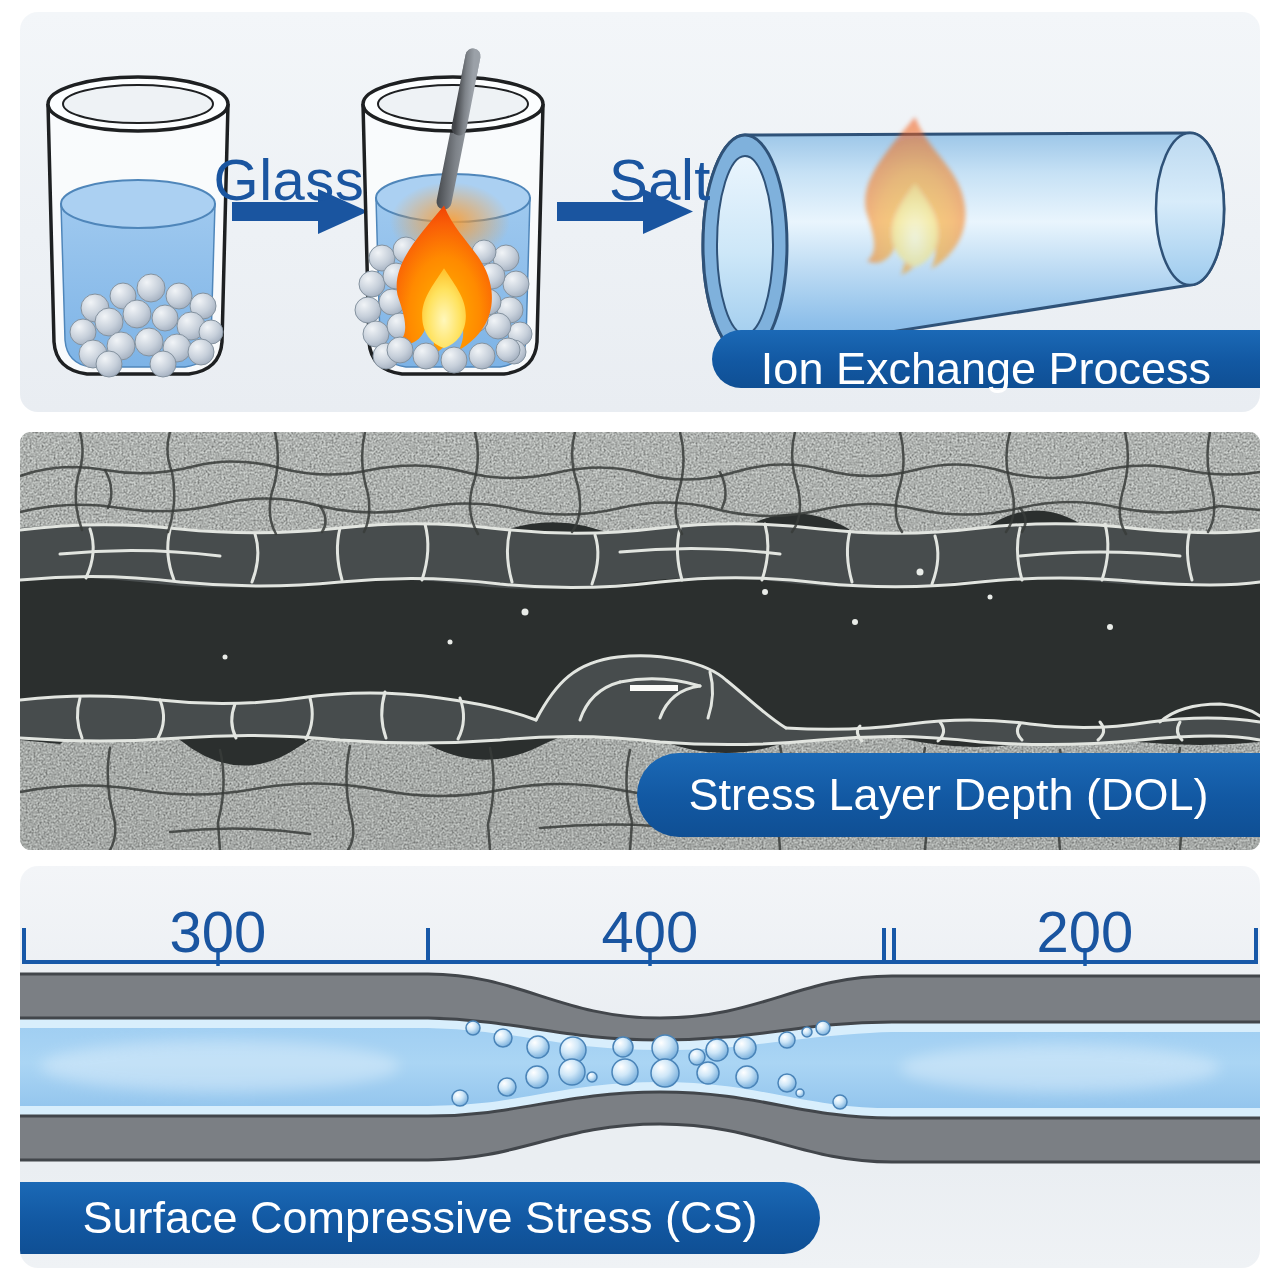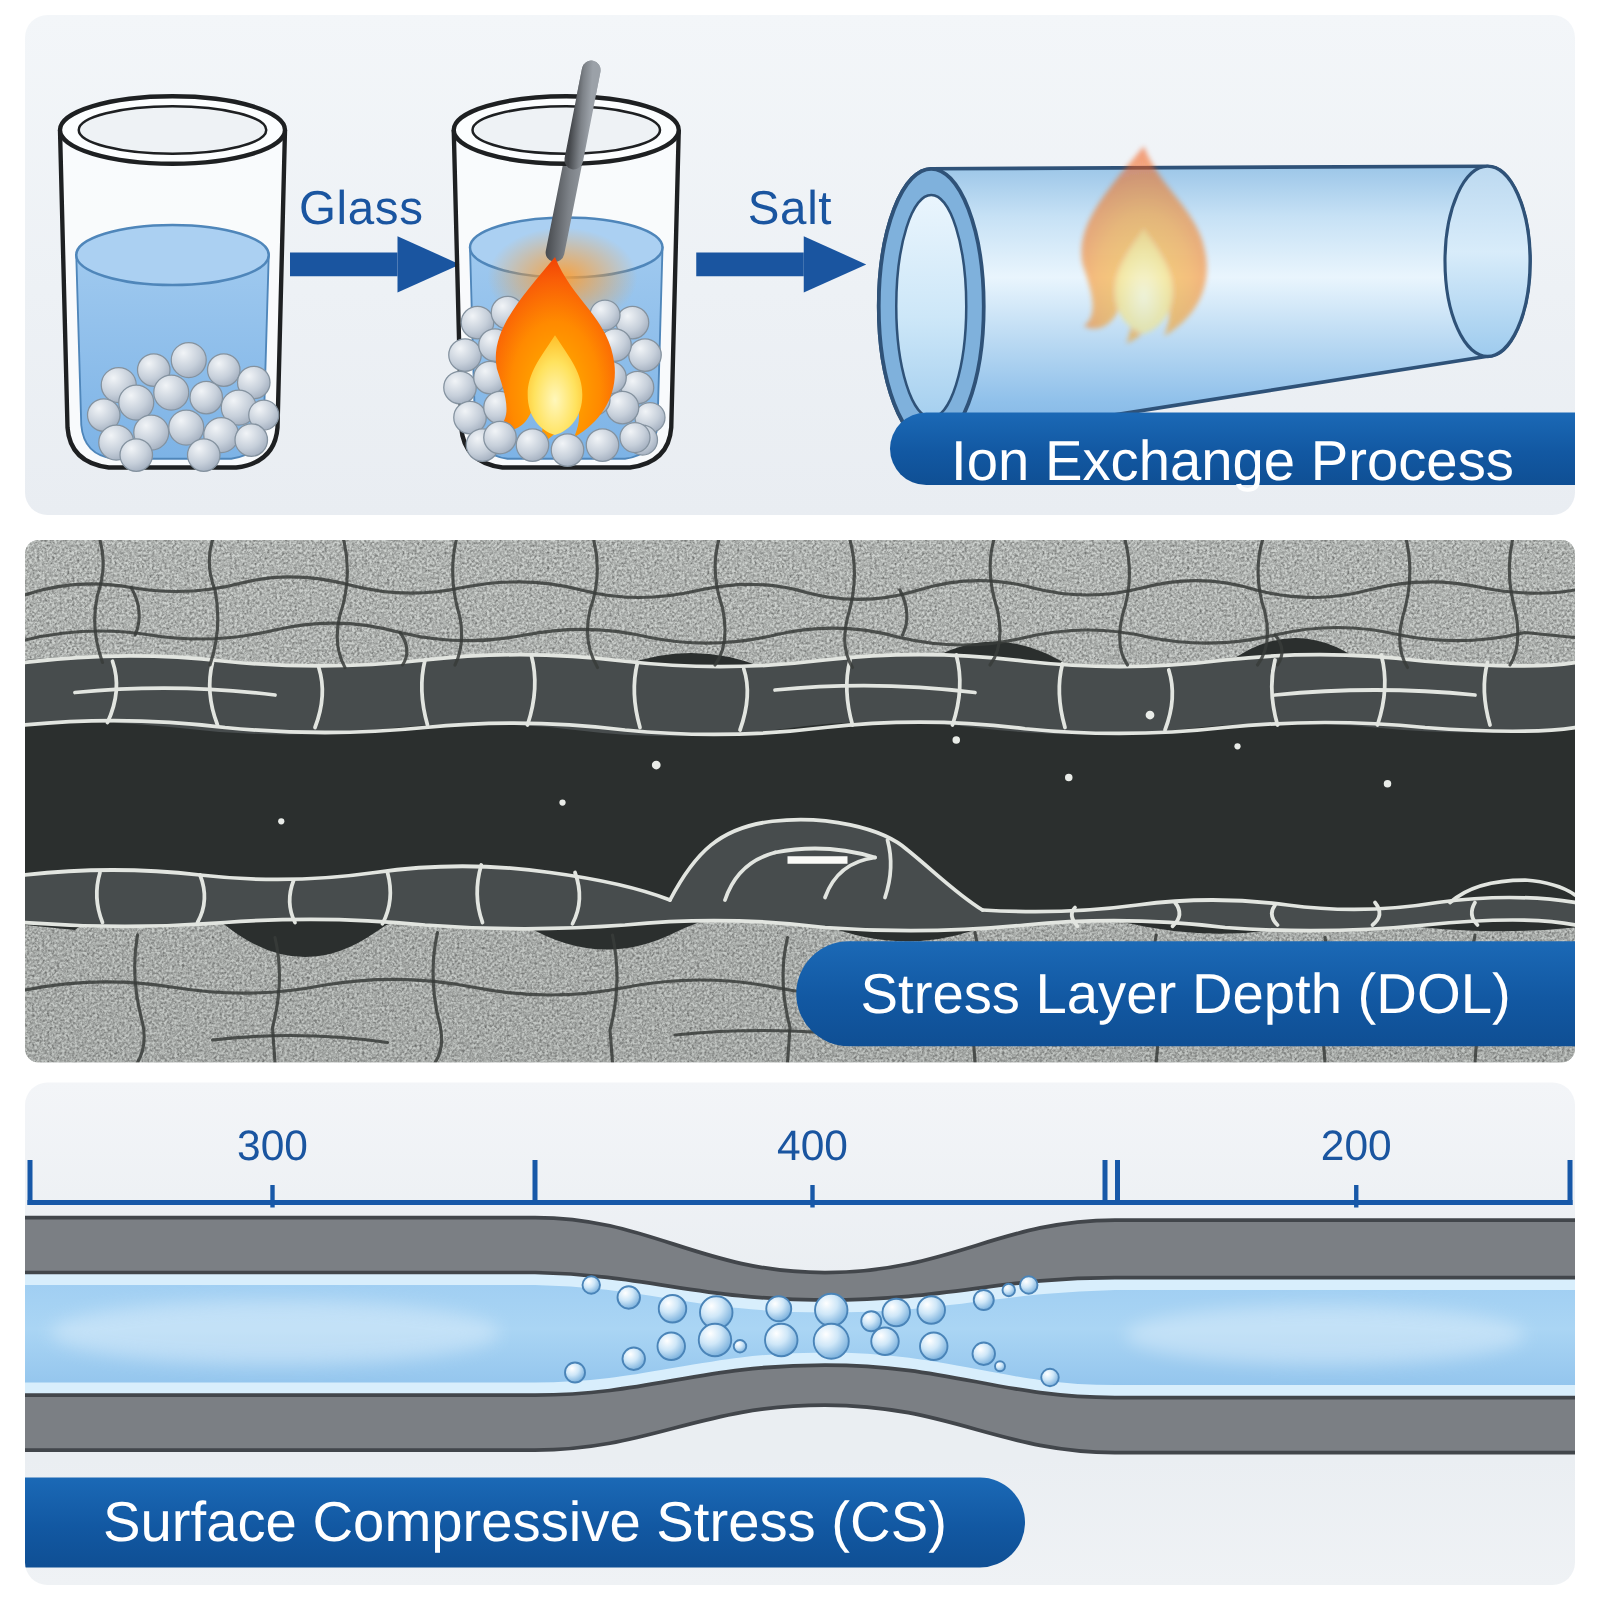--- a/index.html
+++ b/index.html
@@ -2,26 +2,26 @@
 <html><head>
 <meta charset="utf-8">
 <style>
   html,body{margin:0;padding:0;background:#ffffff;}
   body{width:1280px;height:1280px;position:relative;font-family:"Liberation Sans",sans-serif;overflow:hidden;}
   .panel{position:absolute;border-radius:18px;overflow:hidden;}
   #panel-top{left:20px;top:12px;width:1240px;height:400px;background:linear-gradient(180deg,#f3f6f9 0%,#edf1f5 55%,#e9edf2 100%);}
   #panel-mid{left:20px;top:432px;width:1240px;height:418px;background:#c8ccc9;border-radius:11px;}
   #panel-bot{left:20px;top:866px;width:1240px;height:402px;background:linear-gradient(180deg,#f3f5f8 0%,#eaeef2 40%,#eaeef2 75%,#eff2f5 100%);}
   .svgfill{position:absolute;left:0;top:0;}
-  .flow-label{position:absolute;font-size:38px;color:#1a55a0;text-align:center;letter-spacing:0.5px;}
+  .flow-label{position:absolute;font-size:58px;color:#1a55a0;text-align:center;letter-spacing:0.5px;}
   .badge{position:absolute;background:linear-gradient(180deg,#1b69b6 0%,#1258a2 55%,#0f4f94 100%);color:#ffffff;text-align:center;white-space:nowrap;}
   #badge-ion{left:692px;right:0;top:318px;height:58px;line-height:78px;font-size:45px;border-radius:39px 0 0 39px;}
   #badge-dol{left:617px;right:0;top:321px;height:84px;line-height:84px;font-size:45px;border-radius:42px 0 0 42px;}
   #badge-cs{left:0;width:800px;top:316px;height:72px;line-height:72px;font-size:45px;border-radius:0 36px 36px 0;}
-  .dim-label{position:absolute;top:32px;width:200px;font-size:34px;color:#1a55a0;text-align:center;}
+  .dim-label{position:absolute;top:32px;width:200px;font-size:58px;color:#1a55a0;text-align:center;}
 </style>
 </head>
 <body>
 
 <div class="panel" id="panel-top">
   <svg class="svgfill" width="1240" height="400" viewBox="0 0 1240 400">
     <defs>
       <linearGradient id="liqGrad" x1="0" y1="0" x2="0" y2="1">
         <stop offset="0%" stop-color="#9fc9ef"></stop>
           <stop offset="100%" stop-color="#7db3e6"></stop>
@@ -166,21 +166,21 @@
       <g transform="translate(895,215)" opacity="0.5" filter="url(#soften)">
         <path d="M0,-110 C14,-74 46,-58 50,-20 C53,6 40,28 16,42 C24,24 20,12 10,4 C14,24 4,40 -14,48 C-8,34 -10,22 -18,14 C-22,32 -36,40 -48,34 C-34,24 -44,0 -49,-16 C-55,-48 -28,-76 0,-110 Z" fill="url(#flameOuter)"></path>
         <path d="M0,-44 C13,-24 23,-12 23,6 C23,24 13,36 0,40 C-13,36 -23,24 -23,6 C-23,-12 -13,-24 0,-44 Z" fill="url(#flameInner)"></path>
       </g>
       <ellipse cx="725" cy="233" rx="42" ry="110" fill="#7fb1dc" stroke="#2f5278" stroke-width="3"></ellipse>
       <ellipse cx="725" cy="233" rx="28" ry="89" fill="url(#tubeInner)" stroke="#2f5278" stroke-width="2"></ellipse>
     </g>
   </svg>
 
   <div class="flow-label" style="left:189px;top:134px;width:160px;">Glass</div>
-  <div class="flow-label" style="left:532px;top:134px;width:160px;">Salt</div>
+  <div class="flow-label" style="left:520px;top:134px;width:160px;padding-left:40px;">Salt</div>
   <div class="badge" id="badge-ion">Ion Exchange Process</div>
 </div>
 
 <div class="panel" id="panel-mid">
   <svg class="svgfill" width="1240" height="418" viewBox="0 0 1240 418">
     <defs>
       <filter id="speckle" x="0" y="0" width="100%" height="100%">
         <feTurbulence type="fractalNoise" baseFrequency="0.5" numOctaves="2" seed="7" result="n"></feTurbulence>
         <feColorMatrix in="n" type="matrix" values="0 0 0 0 0  0 0 0 0 0  0 0 0 0 0  0.9 0.9 0.9 0 -1.05"></feColorMatrix>
       </filter>

